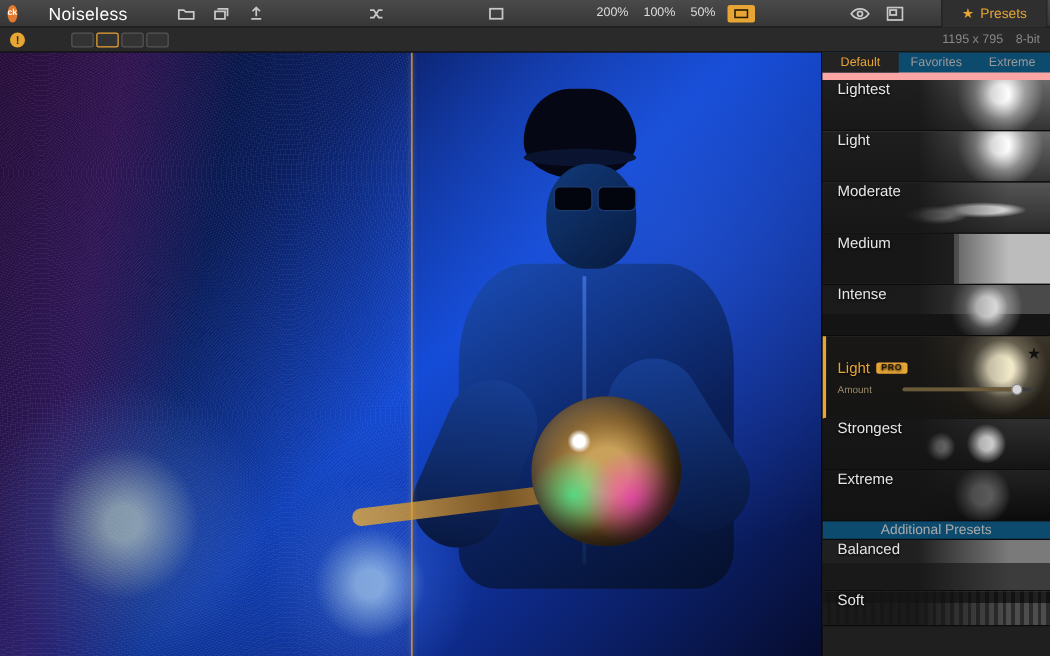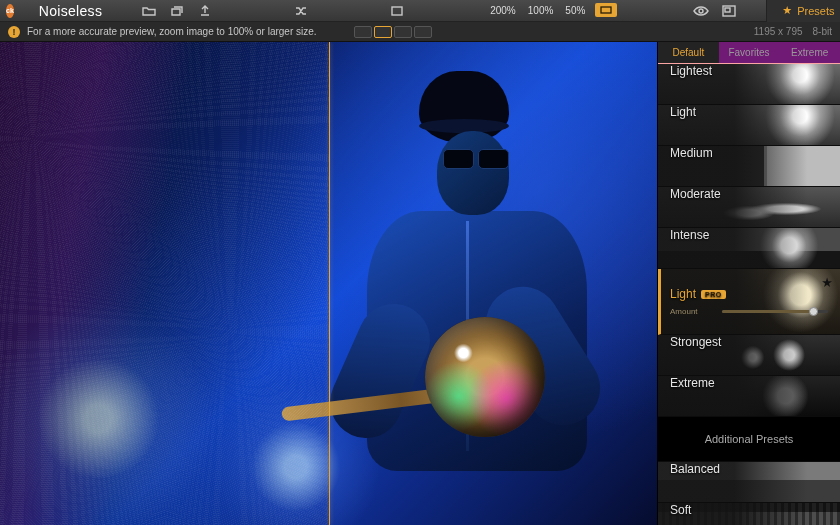--- a/index.html
+++ b/index.html
@@ -4,21 +4,21 @@
 <style>
 *{margin:0;padding:0;box-sizing:border-box;font-family:-apple-system,Helvetica,Arial,sans-serif;-webkit-font-smoothing:antialiased}
 html,body{width:840px;height:525px;background:#000;overflow:hidden;color:#ccc;font-size:11px}
 .wrap{width:840px;height:525px;display:flex;flex-direction:column;background:#0a0a0a}
 .titlebar{height:22px;background:linear-gradient(#4a4a4a,#363636);display:flex;align-items:center;padding:0 6px;gap:25px;border-bottom:1px solid #222}
 .logo{width:14px;height:14px;border-radius:50%;background:#e27a2f;display:flex;align-items:center;justify-content:center;color:#fff;font-size:7px;font-weight:700}
 .app-title{color:#fff;font-size:14px;font-weight:500;letter-spacing:.3px}
 .tb-group{display:flex;align-items:center;gap:4px;margin-left:10px}
 .tb-btn{width:24px;height:16px;border-radius:3px;display:flex;align-items:center;justify-content:center;cursor:pointer}
 .divider{width:1px;height:16px;background:#222;margin:0 6px}
-.zoom-group{display:flex;gap:0;margin-left:13px}
+.zoom-group{display:flex;align-items:center;gap:0;margin-left:0}
 .zoom-btn{padding:2px 6px;color:#ddd;font-size:10px;cursor:pointer;border-radius:2px}
 .preview-btn{width:22px;height:14px;border-radius:2px;margin-left:4px;display:flex;align-items:center;justify-content:center;cursor:pointer}
 .preview-btn.active{background:#e7a534}
 .right-tabs{margin-left:auto;display:flex;align-items:center;height:100%;gap:0}
 .rtab{height:22px;padding:0 15px;display:flex;align-items:center;gap:5px;cursor:pointer;color:#bbb;font-size:11px;border-left:1px solid #222}
 .rtab.active{background:#2f2f2f;color:#e7a534}
 .star{color:#e7a534;font-size:11px}
 .infobar{height:20px;background:#2a2a2a;display:flex;align-items:center;padding:0 8px;gap:7px;border-bottom:1px solid #111}
 .warn-ico{width:12px;height:12px;border-radius:50%;background:#e7a534;color:#2a2a2a;font-size:9px;font-weight:700;display:flex;align-items:center;justify-content:center}
 .info-text{color:#c7c7c7;font-size:10px}
@@ -51,38 +51,38 @@
  radial-gradient(circle at 28% 66%, rgba(60,255,160,.7), transparent 30%),
  radial-gradient(circle at 50% 50%, #caa15a 0 22%, #7d5a28 52%, #2a1b0a 78%);
  box-shadow:inset -10px -10px 24px rgba(0,0,0,.6), inset 8px 8px 20px rgba(255,255,255,.22)}
 .trombone-tube{position:absolute;left:-12%;top:322px;width:240px;height:14px;background:linear-gradient(90deg,#caa15a,#7a5626,#caa15a);border-radius:8px;transform:rotate(-7deg)}
 .noise-left{position:absolute;inset:0;width:50%;pointer-events:none;opacity:.28;background:
  repeating-radial-gradient(circle at 10% 20%,rgba(255,255,255,.18) 0 .5px,transparent .5px 2px),
  repeating-radial-gradient(circle at 70% 60%,rgba(255,255,255,.14) 0 .5px,transparent .5px 2px)}
 .shade-left{position:absolute;inset:0;width:50%;background:linear-gradient(90deg,rgba(0,0,0,.45),rgba(0,0,0,0));pointer-events:none}
 .split{position:absolute;top:0;bottom:0;left:50%;width:1px;background:#e7a534;box-shadow:0 0 4px rgba(231,165,52,.7);cursor:ew-resize}
 .sidebar{width:183px;background:#1f1f1f;display:flex;flex-direction:column;border-left:1px solid #000}
-.mode-tabs{height:22px;display:flex;background:#701a75;border-bottom:1px solid #fca5a5}
+.mode-tabs{height:22px;display:flex;background:#0c4a6e;border-bottom:6px solid #fca5a5}
 .mtab{flex:1;display:flex;align-items:center;justify-content:center;font-size:10px;color:#999;cursor:pointer}
 .mtab.active{color:#e7a534;background:#232323}
 .presets{flex:1;overflow-y:auto}
 .preset{height:41px;position:relative;display:flex;padding:0 12px;cursor:pointer;border-bottom:1px solid #0c0c0c;color:#e6e6e6;font-size:12px;overflow:hidden}
 .preset .pbg{position:absolute;inset:0;z-index:0}
 .preset .plabel{position:relative;z-index:2;text-shadow:0 1px 2px #000}
 .pgrad{position:absolute;inset:0;z-index:1;background:linear-gradient(90deg,rgba(20,20,20,.88) 0 42%,rgba(20,20,20,0) 82%)}
 .preset.selected{height:66px;border-left:3px solid #e7a534;padding-left:9px;background:#262626;flex-direction:column;align-items:flex-start;justify-content:center;gap:6px}
 .preset.selected .plabel{color:#e7a534;font-weight:500;display:flex;align-items:center;gap:5px}
 .pro-badge{background:#e7a534;color:#241a05;font-size:7px;font-weight:800;padding:1px 4px;border-radius:2px;letter-spacing:.5px}
 .fav-star{position:absolute;right:7px;top:6px;color:#111;font-size:13px;z-index:3}
 .amount-row{display:flex;align-items:center;gap:24px;width:100%;z-index:2;position:relative}
 .amount-lbl{font-size:8px;color:#9a8a66}
 .slider-track{flex:1;height:3px;background:#3c3c3c;border-radius:2px;position:relative}
 .slider-fill{position:absolute;left:0;top:0;bottom:0;width:86%;background:#6a5a38;border-radius:2px}
 .slider-thumb{position:absolute;left:86%;top:50%;width:9px;height:9px;margin:-4.5px 0 0 -4.5px;border-radius:50%;background:#d6d6d6;border:1px solid #888}
-.section-hdr{height:45px;background:#000000;color:#aaa;display:flex;align-items:center;justify-content:center;font-size:11px;border-bottom:1px solid #0c0c0c}
+.section-hdr{height:15px;background:#0c4a6e;color:#aaa;display:flex;align-items:center;justify-content:center;font-size:11px;border-bottom:1px solid #0c0c0c}
 .thumb-sky{background:radial-gradient(circle at 78% 28%,#fff 0 5%,rgba(255,255,255,.4) 14%,transparent 24%),linear-gradient(180deg,#6a6a6a,#333)}
 .thumb-clouds{background:radial-gradient(ellipse at 70% 55%,#ddd 0 10%,transparent 20%),radial-gradient(ellipse at 50% 65%,#ccc 0 9%,transparent 20%),linear-gradient(180deg,#555,#2a2a2a)}
 .thumb-window{background:linear-gradient(90deg,#2a2a2a 0 58%,#888 58% 60%,#bcbcbc 60% 100%),linear-gradient(180deg,transparent 0 58%,#1e1e1e 58%)}
 .thumb-sunset{background:radial-gradient(circle at 72% 44%,#f4f4f4 0 6%,rgba(244,244,244,.35) 13%,transparent 22%),linear-gradient(180deg,#4a4a4a 0 58%,#151515 58%)}
 .thumb-lamp{background:radial-gradient(circle at 78% 40%,#f0e7c8 0 7%,rgba(240,231,200,.25) 16%,transparent 26%),linear-gradient(180deg,#3b3428,#1c1812);position:absolute;inset:0}
 .thumb-candle{background:radial-gradient(circle at 72% 50%,#eee 0 4%,transparent 12%),radial-gradient(circle at 52% 56%,#ddd 0 4%,transparent 12%),linear-gradient(180deg,#2f2f2f,#141414)}
 .thumb-dark{background:radial-gradient(circle at 70% 50%,#6a6a6a 0 6%,transparent 18%),linear-gradient(180deg,#222,#0b0b0b)}
 .thumb-sea{background:linear-gradient(180deg,#7a7a7a 0 46%,#3c3c3c 46% 100%)}
 .thumb-city{background:repeating-linear-gradient(90deg,#4d4d4d 0 4px,#2c2c2c 4px 7px),linear-gradient(180deg,#6a6a6a 0 34%,transparent 34%);background-blend-mode:multiply}
 svg{display:block}
@@ -167,21 +167,20 @@
         <svg width="12" height="10">
             <path class="ico" d="M1 2h10M1 5h10M1 8h10M3 2v0M7 5v0M5 8v0" stroke-linecap="round"></path>
           </svg>
         <span>Adjust</span>
       </div>
     </div>
   </div>
 
   <div class="infobar">
     <div class="warn-ico">!</div>
-    <div class="info-text">For a more accurate preview, zoom image to 100% or larger size.</div>
     <div class="vm-group" style="margin-left:30px">
       <div class="vm-btn"></div>
       <div class="vm-btn active"></div>
       <div class="vm-btn"></div>
       <div class="vm-btn"></div>
     </div>
     <div class="info-right">
       <span>1195 x 795</span>
       <span>8-bit</span>
     </div>
@@ -225,28 +224,28 @@
           <div class="pbg thumb-sky"></div>
             <div class="pgrad"></div>
           <span class="plabel">Lightest</span>
         </div>
         <div class="preset">
           <div class="pbg thumb-sky"></div>
             <div class="pgrad"></div>
           <span class="plabel">Light</span>
         </div>
         <div class="preset">
+          <div class="pbg thumb-clouds"></div>
+            <div class="pgrad"></div>
+          <span class="plabel">Moderate</span>
+        </div>
+        <div class="preset">
           <div class="pbg thumb-window"></div>
             <div class="pgrad"></div>
           <span class="plabel">Medium</span>
-        </div>
-        <div class="preset">
-          <div class="pbg thumb-clouds"></div>
-            <div class="pgrad"></div>
-          <span class="plabel">Moderate</span>
         </div>
         <div class="preset">
           <div class="pbg thumb-sunset"></div>
             <div class="pgrad"></div>
           <span class="plabel">Intense</span>
         </div>
 
         <div class="preset selected">
           <div class="thumb-lamp"></div>
             <div class="pgrad"></div>

